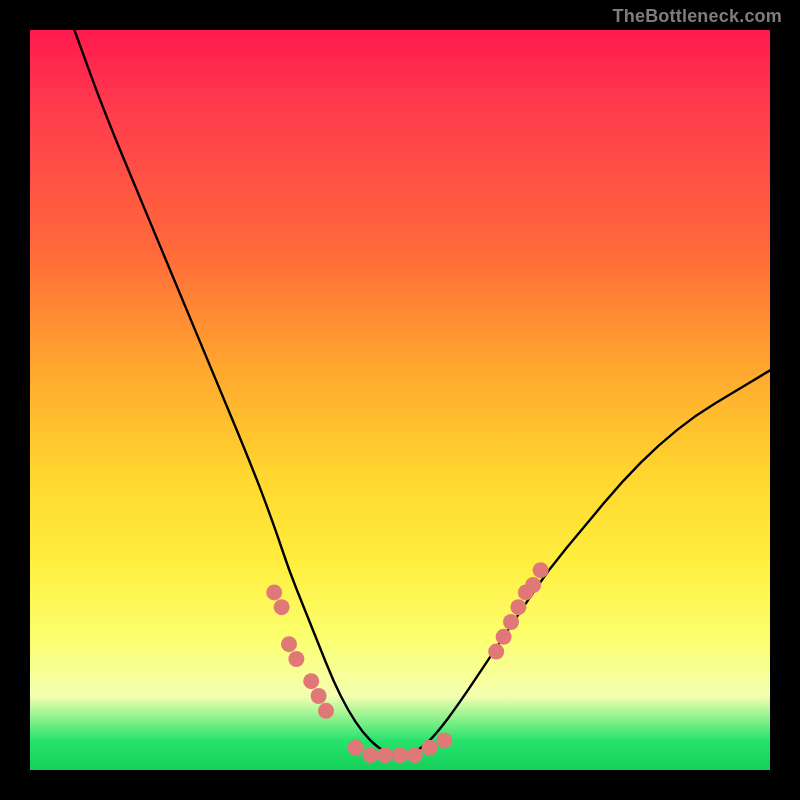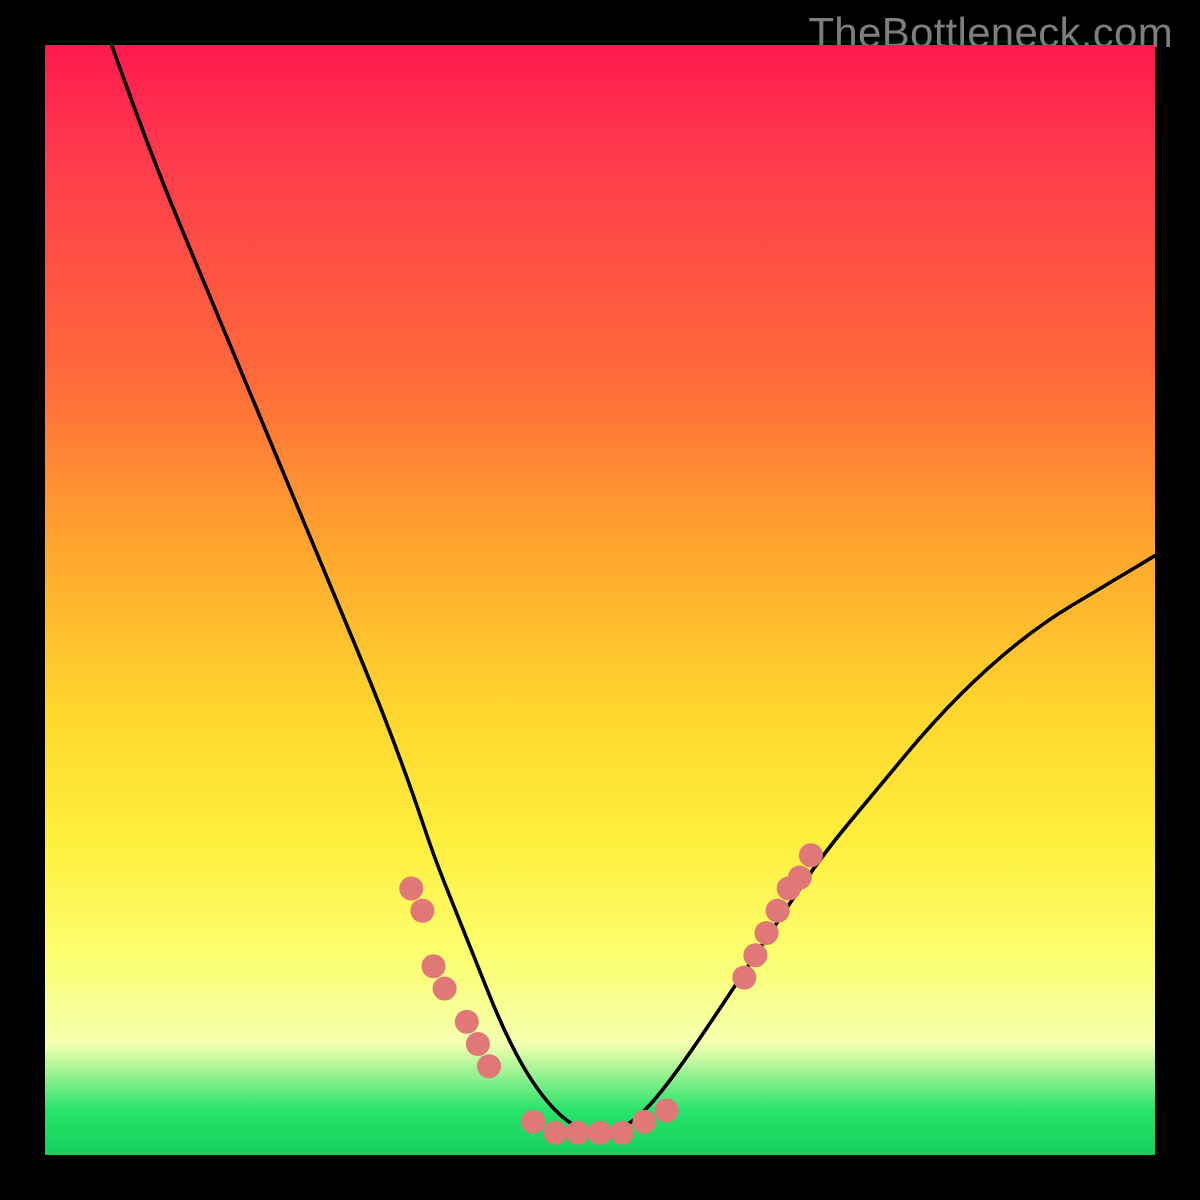--- a/index.html
+++ b/index.html
@@ -38,22 +38,22 @@
       #f4ffb0 90%,
       #27e36b 96%,
       #15cf5a 100%
     );
   }
   .watermark {
     position: absolute;
     top: 6px;
     right: 18px;
     color: #7d7d7d;
-    font-size: 28px;
-    font-weight: 400;
+    font-size: 18px;
+    font-weight: 700;
     letter-spacing: 0.2px;
     user-select: none;
   }
   svg.curve {
     position: absolute;
     top: 0;
     left: 0;
     width: 740px;
     height: 740px;
     overflow: visible;

